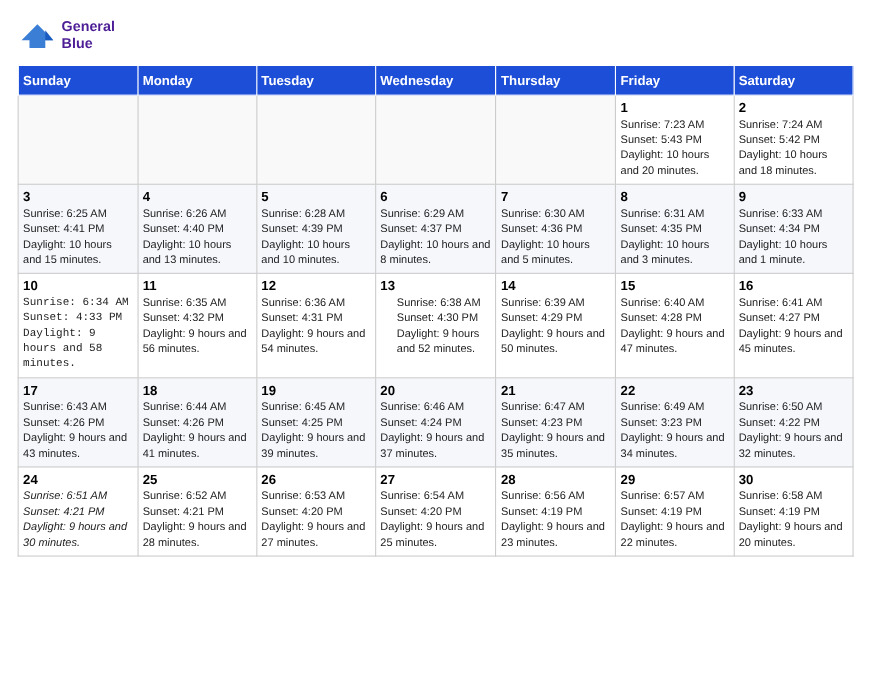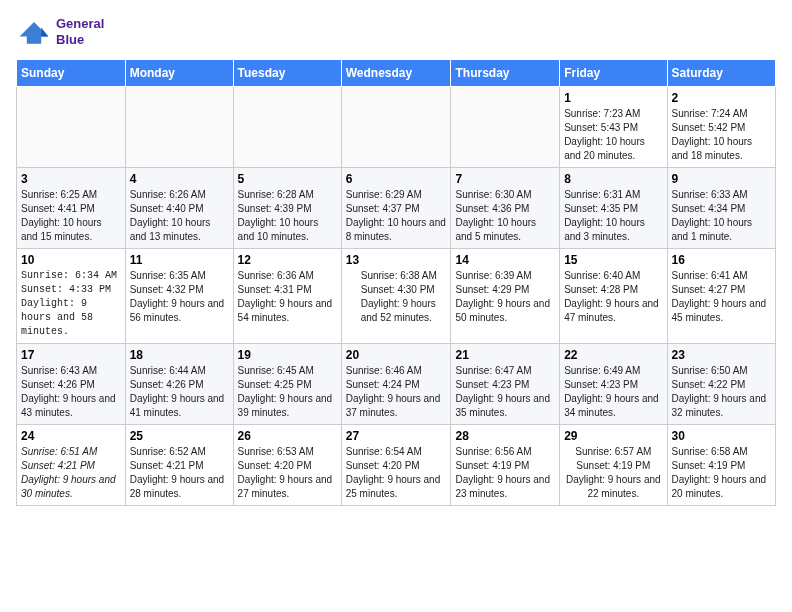--- a/index.html
+++ b/index.html
@@ -42,21 +42,21 @@
     .location-title {
       font-size: 14px;
       color: #555;
     }
     .calendar {
       width: 100%;
       border-collapse: collapse;
       font-size: 11px;
     }
     .calendar th {
-      background: #3b82f6;
+      background: #1d4ed8;
       color: #fff;
       padding: 6px 4px;
       text-align: left;
       font-size: 12px;
       border: 1px solid #fff;
     }
     .calendar td {
       border: 1px solid #ccc;
       vertical-align: top;
       padding: 4px;
@@ -250,21 +250,21 @@
         </td>
         <td>
           <span class="day-num">21</span>
           <div class="day-info" style="white-space: pre-line;">Sunrise: 6:47 AM
 Sunset: 4:23 PM
 Daylight: 9 hours and 35 minutes.</div>
         </td>
         <td>
           <span class="day-num">22</span>
           <div class="day-info" style="white-space: pre-line;">Sunrise: 6:49 AM
-Sunset: 4:23 PM
+Sunset: 3:23 PM
 Daylight: 9 hours and 34 minutes.</div>
         </td>
         <td>
           <span class="day-num">23</span>
           <div class="day-info" style="white-space: pre-line;">Sunrise: 6:50 AM
 Sunset: 4:22 PM
 Daylight: 9 hours and 32 minutes.</div>
         </td>
       </tr>
       <tr>
@@ -293,21 +293,21 @@
 Daylight: 9 hours and 25 minutes.</div>
         </td>
         <td>
           <span class="day-num">28</span>
           <div class="day-info" style="white-space: pre-line;">Sunrise: 6:56 AM
 Sunset: 4:19 PM
 Daylight: 9 hours and 23 minutes.</div>
         </td>
         <td>
           <span class="day-num">29</span>
-          <div class="day-info" style="white-space: pre-line; text-align: center;">Sunrise: 6:57 AM
+          <div class="day-info" style="white-space: pre-line;">Sunrise: 6:57 AM
 Sunset: 4:19 PM
 Daylight: 9 hours and 22 minutes.</div>
         </td>
         <td>
           <span class="day-num">30</span>
           <div class="day-info" style="white-space: pre-line;">Sunrise: 6:58 AM
 Sunset: 4:19 PM
 Daylight: 9 hours and 20 minutes.</div>
         </td>
       </tr>

